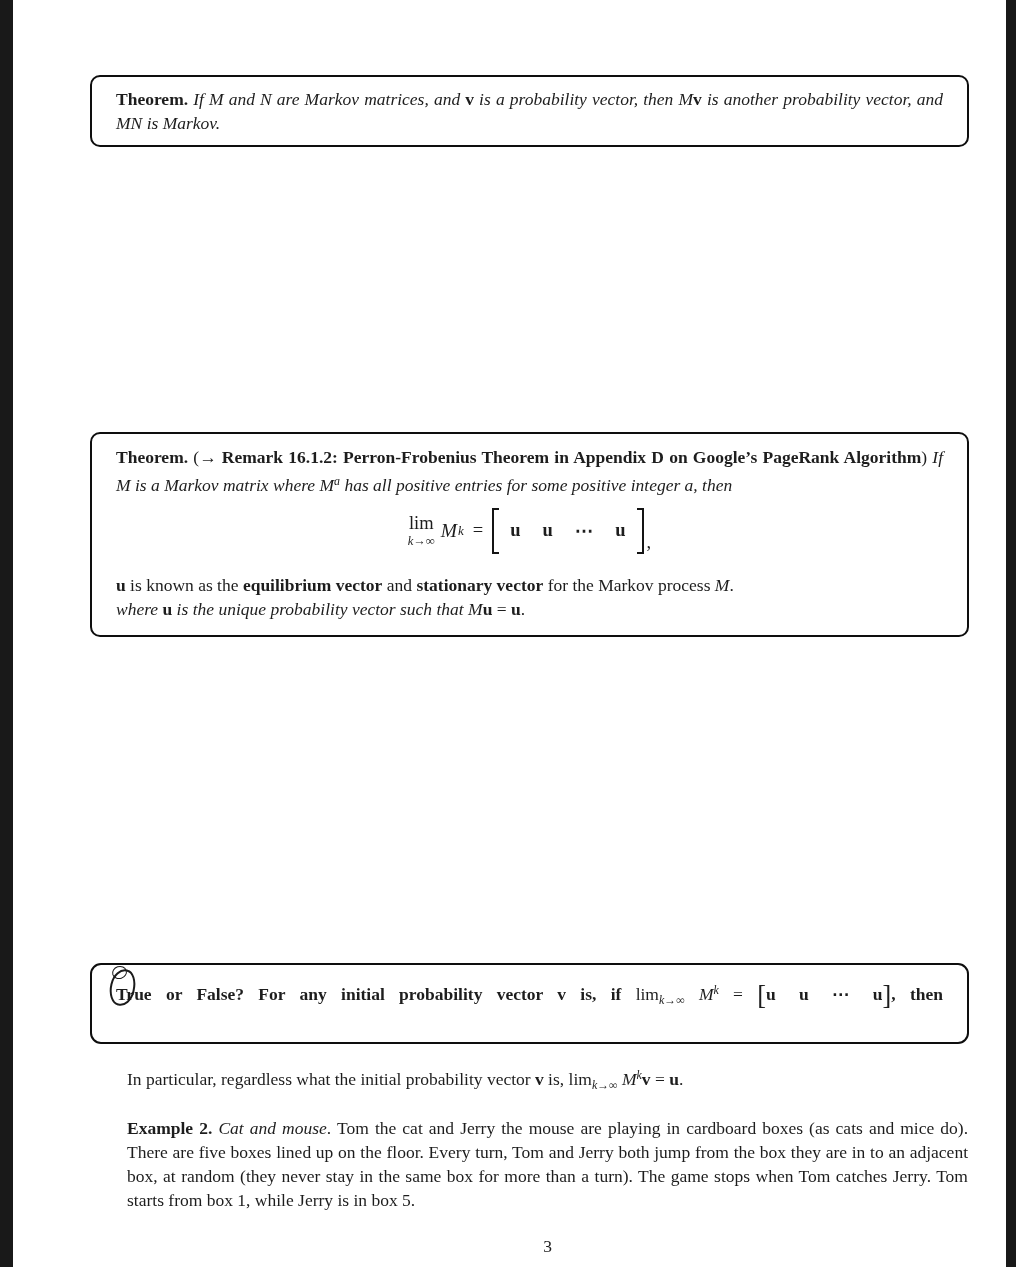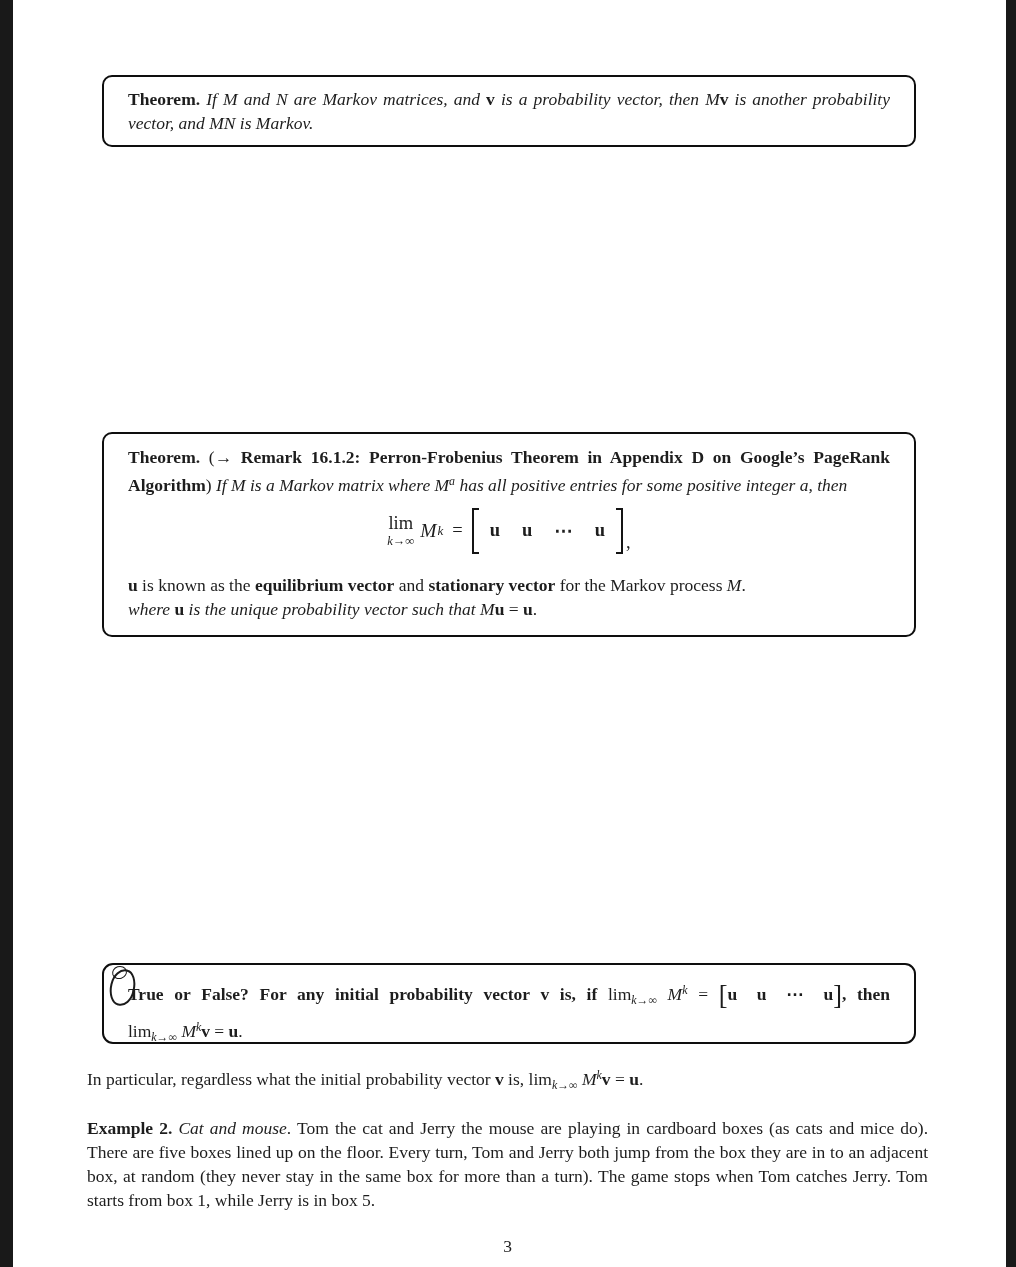--- a/index.html
+++ b/index.html
@@ -12,26 +12,25 @@
     font-family: "Liberation Serif", "DejaVu Serif", serif;
     color: #1d1d1d;
   }
   .bar { position: absolute; top: 0; height: 100%; background: #191919; }
   .bar.left  { left: 0; width: 13px; }
   .bar.right { left: 1006px; width: 10px; }
 
   .tbox {
     position: absolute;
     left: 90px;
-    width: 814px;
+    width: 879px;
     box-sizing: border-box;
     border: 2.5px solid #0e0e0e;
     border-radius: 10px;
     background: #ffffff;
-    margin-left: 12px;
   }
   #box1 { top: 75px;  height: 72px;  padding: 10px 24px 0 24px; }
   #box2 { top: 432px; height: 205px; padding: 11px 24px 6px 24px; }
   #box3 { top: 963px; height: 81px;  padding: 12px 24px 0 24px; border-radius: 11px; }
 
   .para {
     font-size: 17.5px;
     line-height: 24px;
     text-align: justify;
   }
@@ -62,21 +61,21 @@
   .limsub { font-size: 12.5px; font-style: italic; margin-top: 3px; }
   .mvar { font-style: italic; font-size: 19.5px; margin-left: 6px; }
   .msup { font-size: 13px; font-style: italic; vertical-align: 8px; margin-left: 1px; }
   .meq  { margin: 0 9px; }
   .lbr, .rbr { display: inline-block; width: 7px; height: 46px; box-sizing: border-box; }
   .lbr { border-left: 2px solid #141414;  border-top: 2px solid #141414; border-bottom: 2px solid #141414; }
   .rbr { border-right: 2px solid #141414; border-top: 2px solid #141414; border-bottom: 2px solid #141414; }
   .entries { display: inline-flex; gap: 22px; font-weight: 700; padding: 0 11px; }
   .mcomma { align-self: flex-end; margin: 0 0 6px 3px; }
 
-  .free { position: absolute; }
+  .free { position: absolute; margin-left: 40px; }
   #inpart  { left: 87px; top: 1063px; width: 841px; }
   #example { left: 87px; top: 1116px; width: 841px; }
   #pagenum { left: 87px; top: 1236px; width: 841px; text-align: center; font-size: 17.5px; }
 
   
   .pen-ellipse {
     position: absolute;
     left: 110px; top: 969px;
     width: 21px; height: 33px;
     border: 2.3px solid #1b1b1b;
@@ -122,21 +121,20 @@
       </span>
       <span class="rbr"></span>
       <span class="mcomma">,</span>
     </div>
     <div class="para single" style="margin-top:14px;"><span class="sg b">u</span><span class="sg r"> is known as the </span><span class="sg b">equilibrium vector</span><span class="sg r"> and </span><span class="sg b">stationary vector</span><span class="sg r"> for the Markov process </span><span class="sg i">M</span><span class="sg r">.</span></div>
     <div class="para single"><span class="sg i">where </span><span class="sg b">u</span><span class="sg i"> is the unique probability vector such that M</span><span class="sg b">u</span><span class="sg r"> = </span><span class="sg b">u</span><span class="sg r">.</span></div>
   </div>
 
   <div class="tbox" id="box3">
     <div class="para justify-last"><span class="sg b">True or False?</span><span class="sg r">  </span><span class="sg b">For any initial probability vector v is, if </span><span class="sg r">lim</span><span class="sg sub">k→∞</span><span class="sg r"> </span><span class="sg i">M</span><span class="sg isup">k</span><span class="sg r"> = </span><span class="sg br">[</span><span class="sg bm">u u ⋯ u</span><span class="sg br">]</span><span class="sg b">, then</span></div>
-    <div class="para single"><span class="sg r">lim</span><span class="sg sub">k→∞</span><span class="sg r"> </span><span class="sg i">M</span><span class="sg isup">k</span><span class="sg b">v</span><span class="sg r"> = </span><span class="sg b">u</span><span class="sg r">.</span></div>
   </div>
   <div class="pen-ellipse"></div>
   <div class="pen-loop"></div>
 
   <div class="free para single" id="inpart"><span class="sg r">In particular, regardless what the initial probability vector </span><span class="sg b">v</span><span class="sg r"> is, </span><span class="sg r">lim</span><span class="sg sub">k→∞</span><span class="sg r"> </span><span class="sg i">M</span><span class="sg isup">k</span><span class="sg b">v</span><span class="sg r"> = </span><span class="sg b">u</span><span class="sg r">.</span></div>
   <div class="free para" id="example"><span class="sg b">Example 2.</span><span class="sg r">  </span><span class="sg i">Cat and mouse</span><span class="sg r">.  Tom the cat and Jerry the mouse are playing in cardboard boxes (as cats and mice do).  There are five boxes lined up on the floor.  Every turn, Tom and Jerry both jump from the box they are in to an adjacent box, at random (they never stay in the same box for more than a turn).  The game stops when Tom catches Jerry.  Tom starts from box 1, while Jerry is in box 5.</span></div>
 
   <div class="free" id="pagenum">3</div>
 </div>
 

